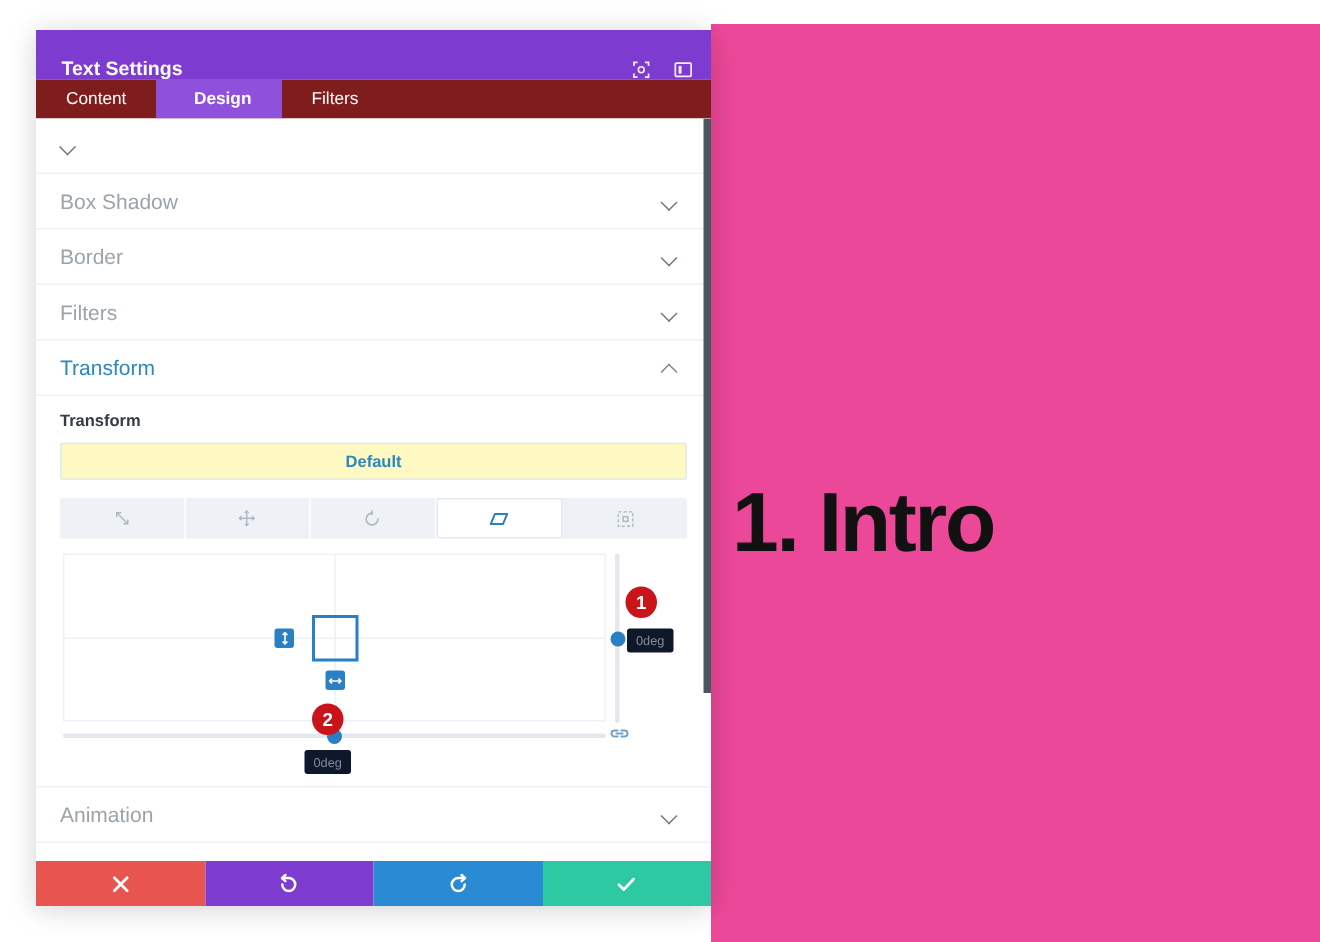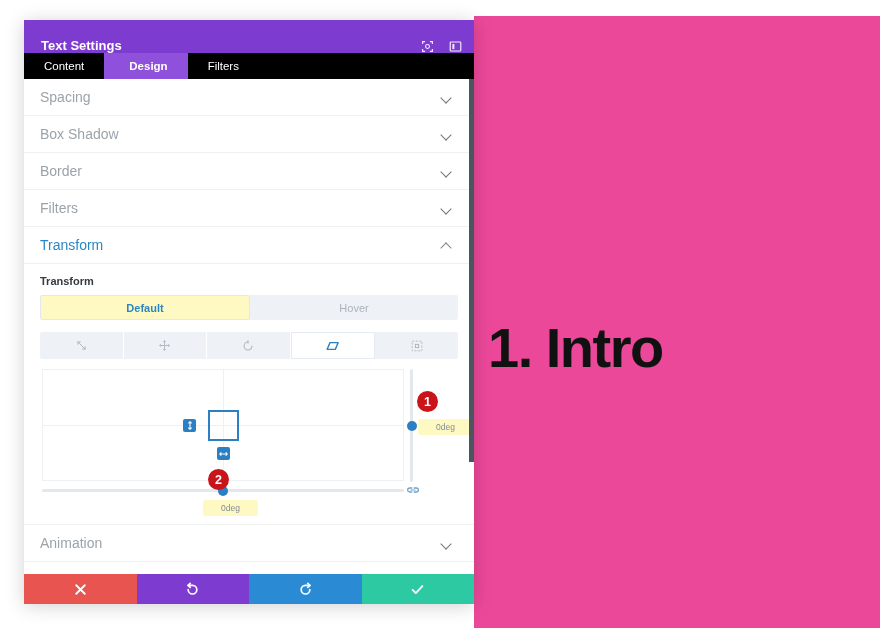--- a/index.html
+++ b/index.html
@@ -82,21 +82,21 @@
   }
   .header-icons { display: flex; align-items: center; gap: 14px; }
   .hdr-icon {
     width: 14px; height: 14px;
     display: flex; align-items: center; justify-content: center;
     cursor: pointer;
     opacity: .92;
   }
 
   .modal-tabs {
-    background: #000000;
+    background: #7f1d1d;
     height: 26px;
     display: flex;
     flex: 0 0 auto;
   }
   .tab {
     padding: 0 20px;
     display: flex;
     align-items: center;
     font-size: 11.5px;
     color: #ffffff;
@@ -271,24 +271,24 @@
     position: absolute;
     left: -3.5px;
     top: 50%;
     margin-top: -5px;
     width: 10px; height: 10px;
     border-radius: 50%;
     background: #2b7fc4;
   }
   .val-bubble {
     position: absolute;
-    background: #fef9c3;
+    background: #0f172a;
     color: #828c96;
     font-size: 8.5px;
-    padding: 3px 18px;
+    padding: 3px 6px;
     border-radius: 2px;
     white-space: nowrap;
   }
   .bubble-1 { left: 378px; top: 50px; }
 
   .slider-h {
     position: absolute;
     left: 2px; top: 120px;
     width: 362px; height: 3px;
     background: #e3e8ee;
@@ -399,21 +399,20 @@
     <div class="modal-tabs">
       <div class="tab">Content</div>
       <div class="tab active">Design</div>
       <div class="tab">Filters</div>
     </div>
 
     <div class="modal-body">
       <div class="scroll-area">
 
         <div class="acc-row">
-          <span class="acc-label">Spacing</span>
           <span class="chev"></span>
         </div>
 
         <div class="acc-row">
           <span class="acc-label">Box Shadow</span>
           <span class="chev"></span>
         </div>
 
         <div class="acc-row">
           <span class="acc-label">Border</span>
@@ -428,21 +427,20 @@
         <div class="acc-row open">
           <span class="acc-label">Transform</span>
           <span class="chev"></span>
         </div>
 
         <div class="tp">
           <div class="tp-label">Transform</div>
 
           <div class="seg">
             <div class="active">Default</div>
-            <div>Hover</div>
           </div>
 
           <div class="icon-seg">
             <div>
               <svg width="13" height="13" viewBox="0 0 16 16">
                 <path d="M3.5 3.5L12.5 12.5" stroke="#aeb7c0" stroke-width="1.2" fill="none"></path>
                 <path d="M3.5 7V3.5H7" stroke="#aeb7c0" stroke-width="1.2" fill="none"></path>
                 <path d="M12.5 9v3.5H9" stroke="#aeb7c0" stroke-width="1.2" fill="none"></path>
               </svg>
             </div>

